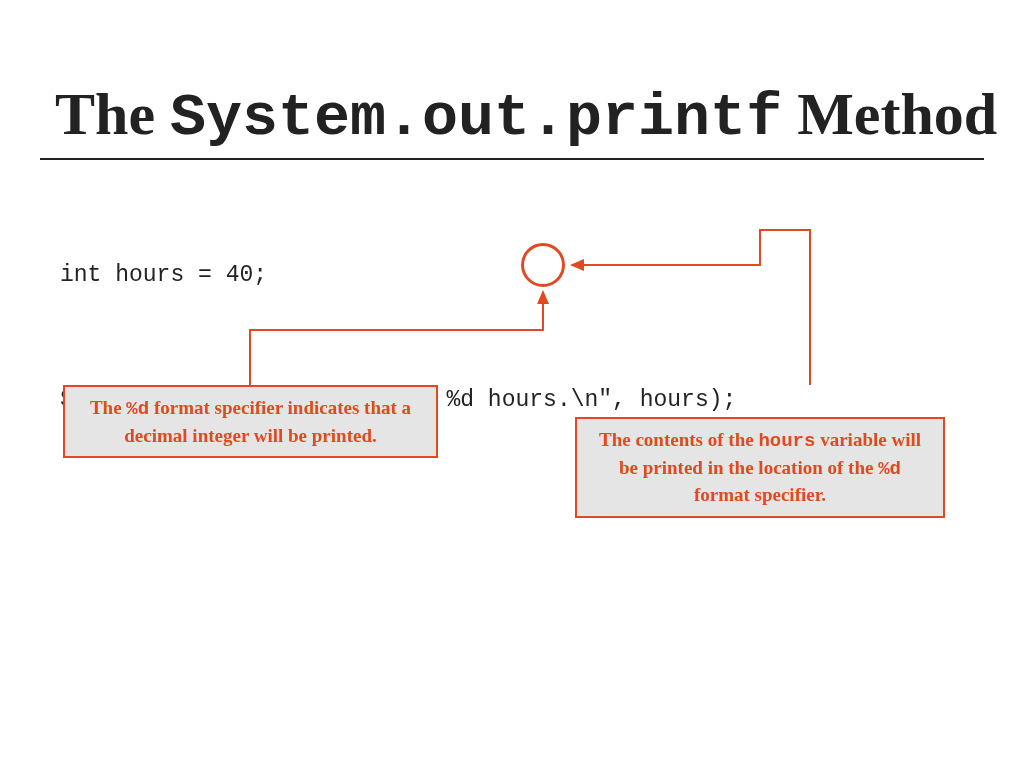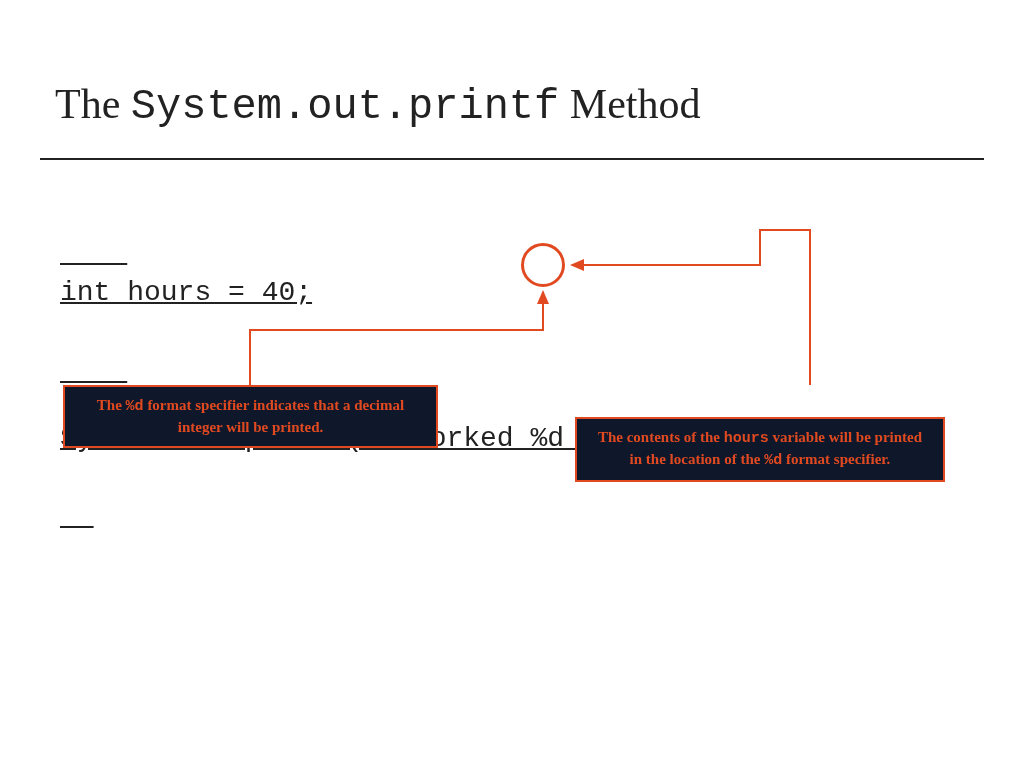--- a/index.html
+++ b/index.html
@@ -15,43 +15,42 @@
   .slide {
     position: relative;
     width: 1024px;
     height: 768px;
     box-sizing: border-box;
   }
   .title {
     position: absolute;
     left: 55px;
     top: 80px;
-    font-size: 42px;
-    font-weight: 400;
+    font-size: 60px;
+    font-weight: 700;
   }
   .title .mono {
     font-family: 'Courier New', Courier, monospace;
   }
   .hr {
     position: absolute;
     left: 40px;
     right: 40px;
     top: 150px;
     border: none;
     border-top: 2px solid #222;
   }
   .code {
     position: absolute;
     left: 60px;
     top: 195px;
     font-family: 'Courier New', Courier, monospace;
-    font-size: 28px;
+    font-size: 23px;
     line-height: 1.4;
     white-space: pre;
-    text-decoration: underline;
   }
   .code-line2 {
     margin-top: 28px;
   }
   
   .circ {
     position: absolute;
     border: 3px solid #e14a20;
     border-radius: 50%;
     width: 44px;
@@ -63,23 +62,23 @@
   }
   .callout {
     position: absolute;
     border: 2px solid #e14a20;
     color: #e14a20;
     font-family: Georgia, 'Times New Roman', serif;
     font-weight: bold;
     text-align: center;
     padding: 8px 20px;
     box-sizing: border-box;
-    font-size: 15px;
+    font-size: 19px;
     line-height: 1.35;
-    background: #0f172a;
+    background: #e5e5e5;
   }
   .callout .mono {
     font-family: 'Courier New', Courier, monospace;
     font-weight: bold;
   }
   .callout-left {
     left: 63px;
     top: 385px;
     width: 375px;
   }

